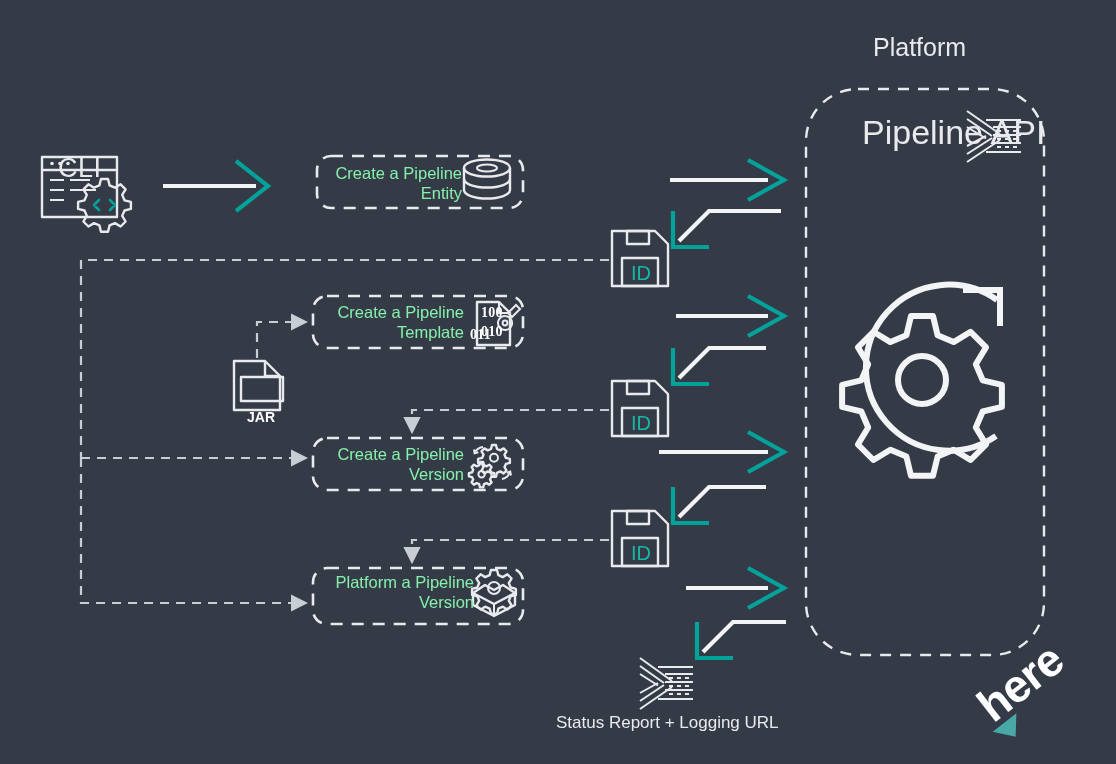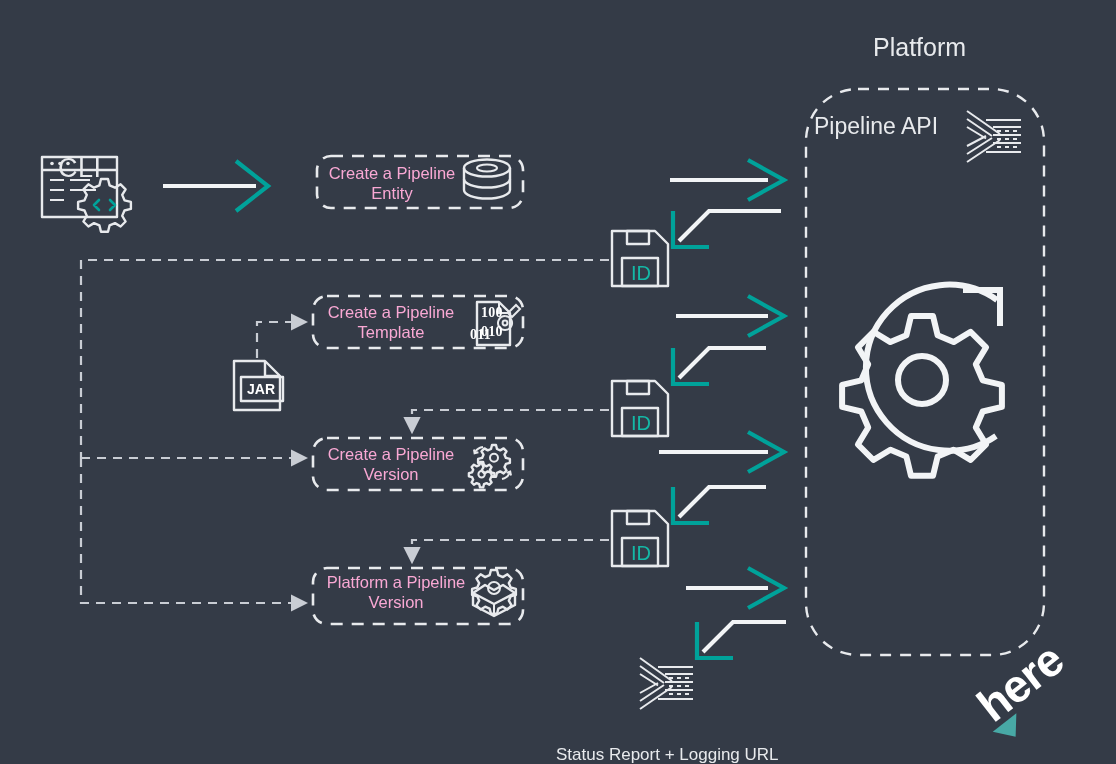--- a/index.html
+++ b/index.html
@@ -8,28 +8,28 @@
     background:#343b47;
     width:1116px;height:764px;
     font-family:"Liberation Sans", sans-serif;
     overflow:hidden;
   }
   #stage{position:relative;width:1116px;height:764px;}
   #stage svg.layer{position:absolute;left:0;top:0;width:1116px;height:764px;}
   .txt{position:absolute;color:#e8eaed;}
   .lbl-cli{font-size:27px;letter-spacing:.5px;}
   .lbl-platform{font-size:25px;}
-  .lbl-api{font-size:23px;}
-  .lbl-status{font-size:17px;margin-top:32px;}
+  .lbl-api{font-size:34px;margin-left:48px;}
+  .lbl-status{font-size:17px;}
   .box-label{
-    position:absolute;color:#f9a8d4;font-size:16.5px;line-height:20px;
-    text-align:center;white-space:pre-line;
+    position:absolute;color:#86efac;font-size:16.5px;line-height:20px;
+    text-align:right;white-space:pre-line;
   }
   .id-label{position:absolute;color:#14b8a6;font-size:20px;}
-  .jar-label{position:absolute;color:#ffffff;font-size:14px;font-weight:bold;}
+  .jar-label{position:absolute;color:#ffffff;font-size:14px;font-weight:bold;margin-top:28px;}
   .bin-label{position:absolute;color:#ffffff;font-size:14px;font-weight:bold;
     line-height:10.5px;letter-spacing:.3px;font-family:Liberation Serif, serif;}
 </style>
 </head>
 <body>
 
 <div id="stage">
 
   <svg class="layer" viewBox="0 0 1116 764" xmlns="http://www.w3.org/2000/svg">
     <defs>

